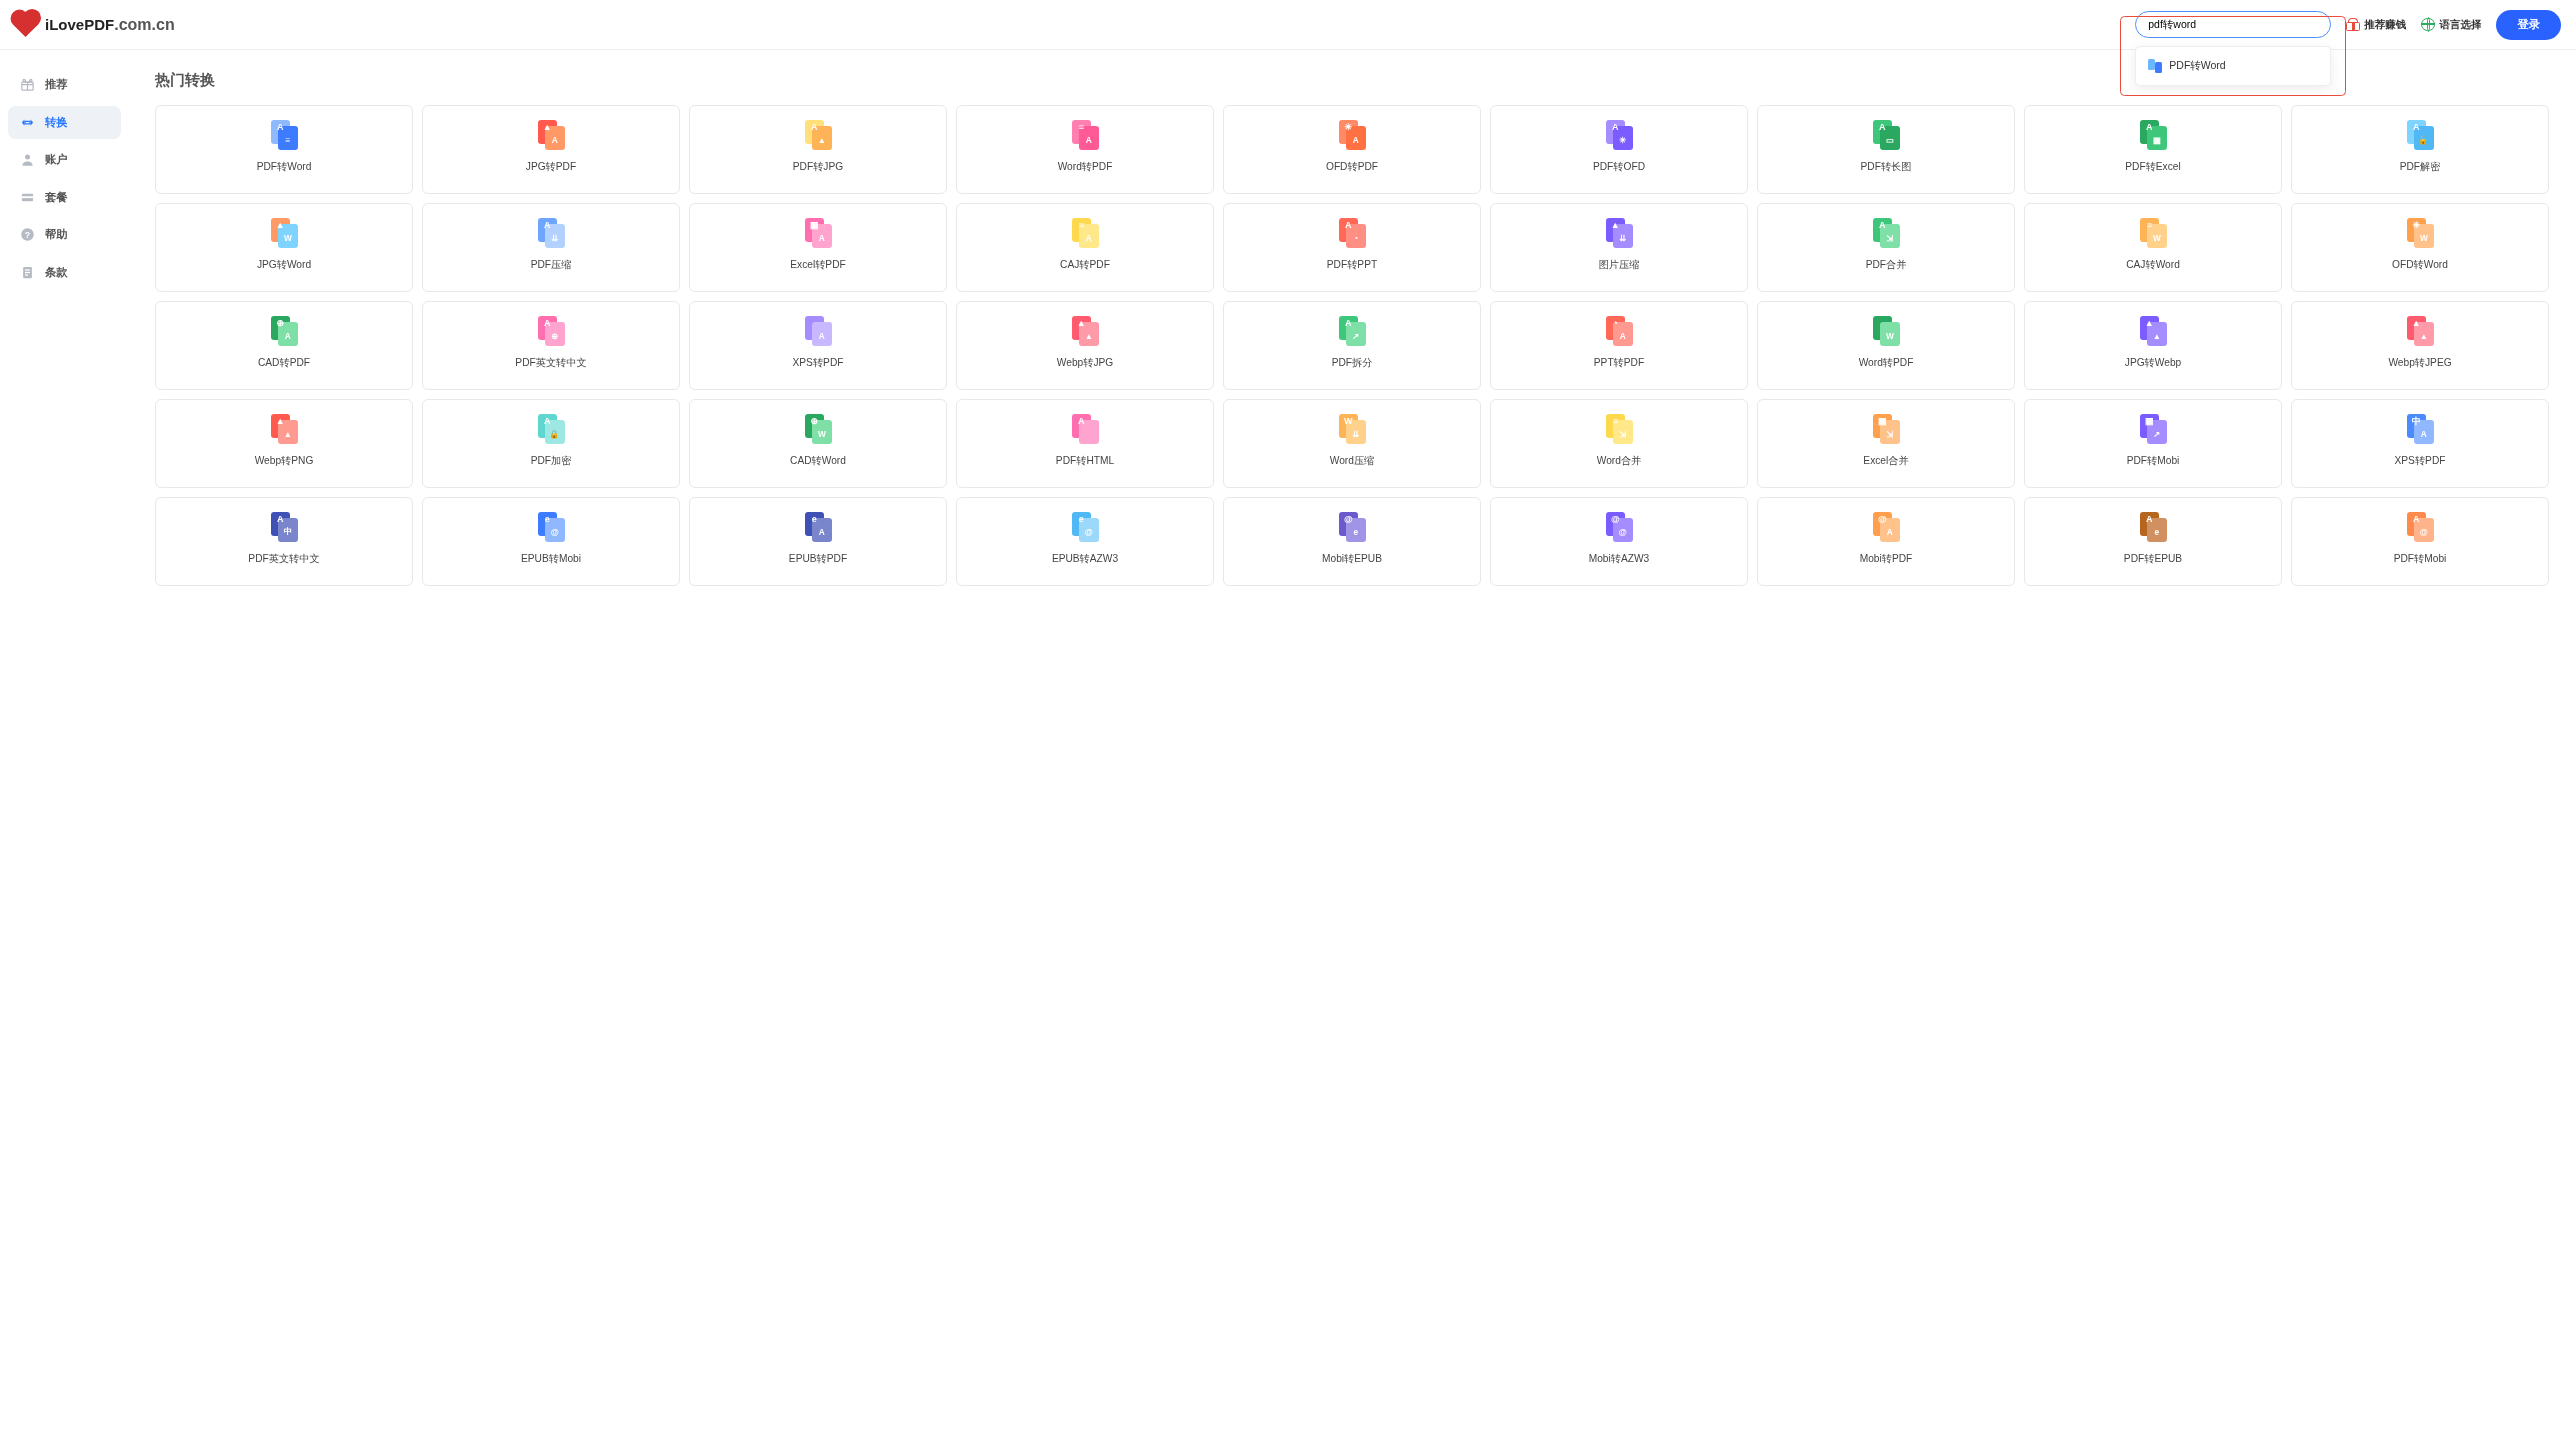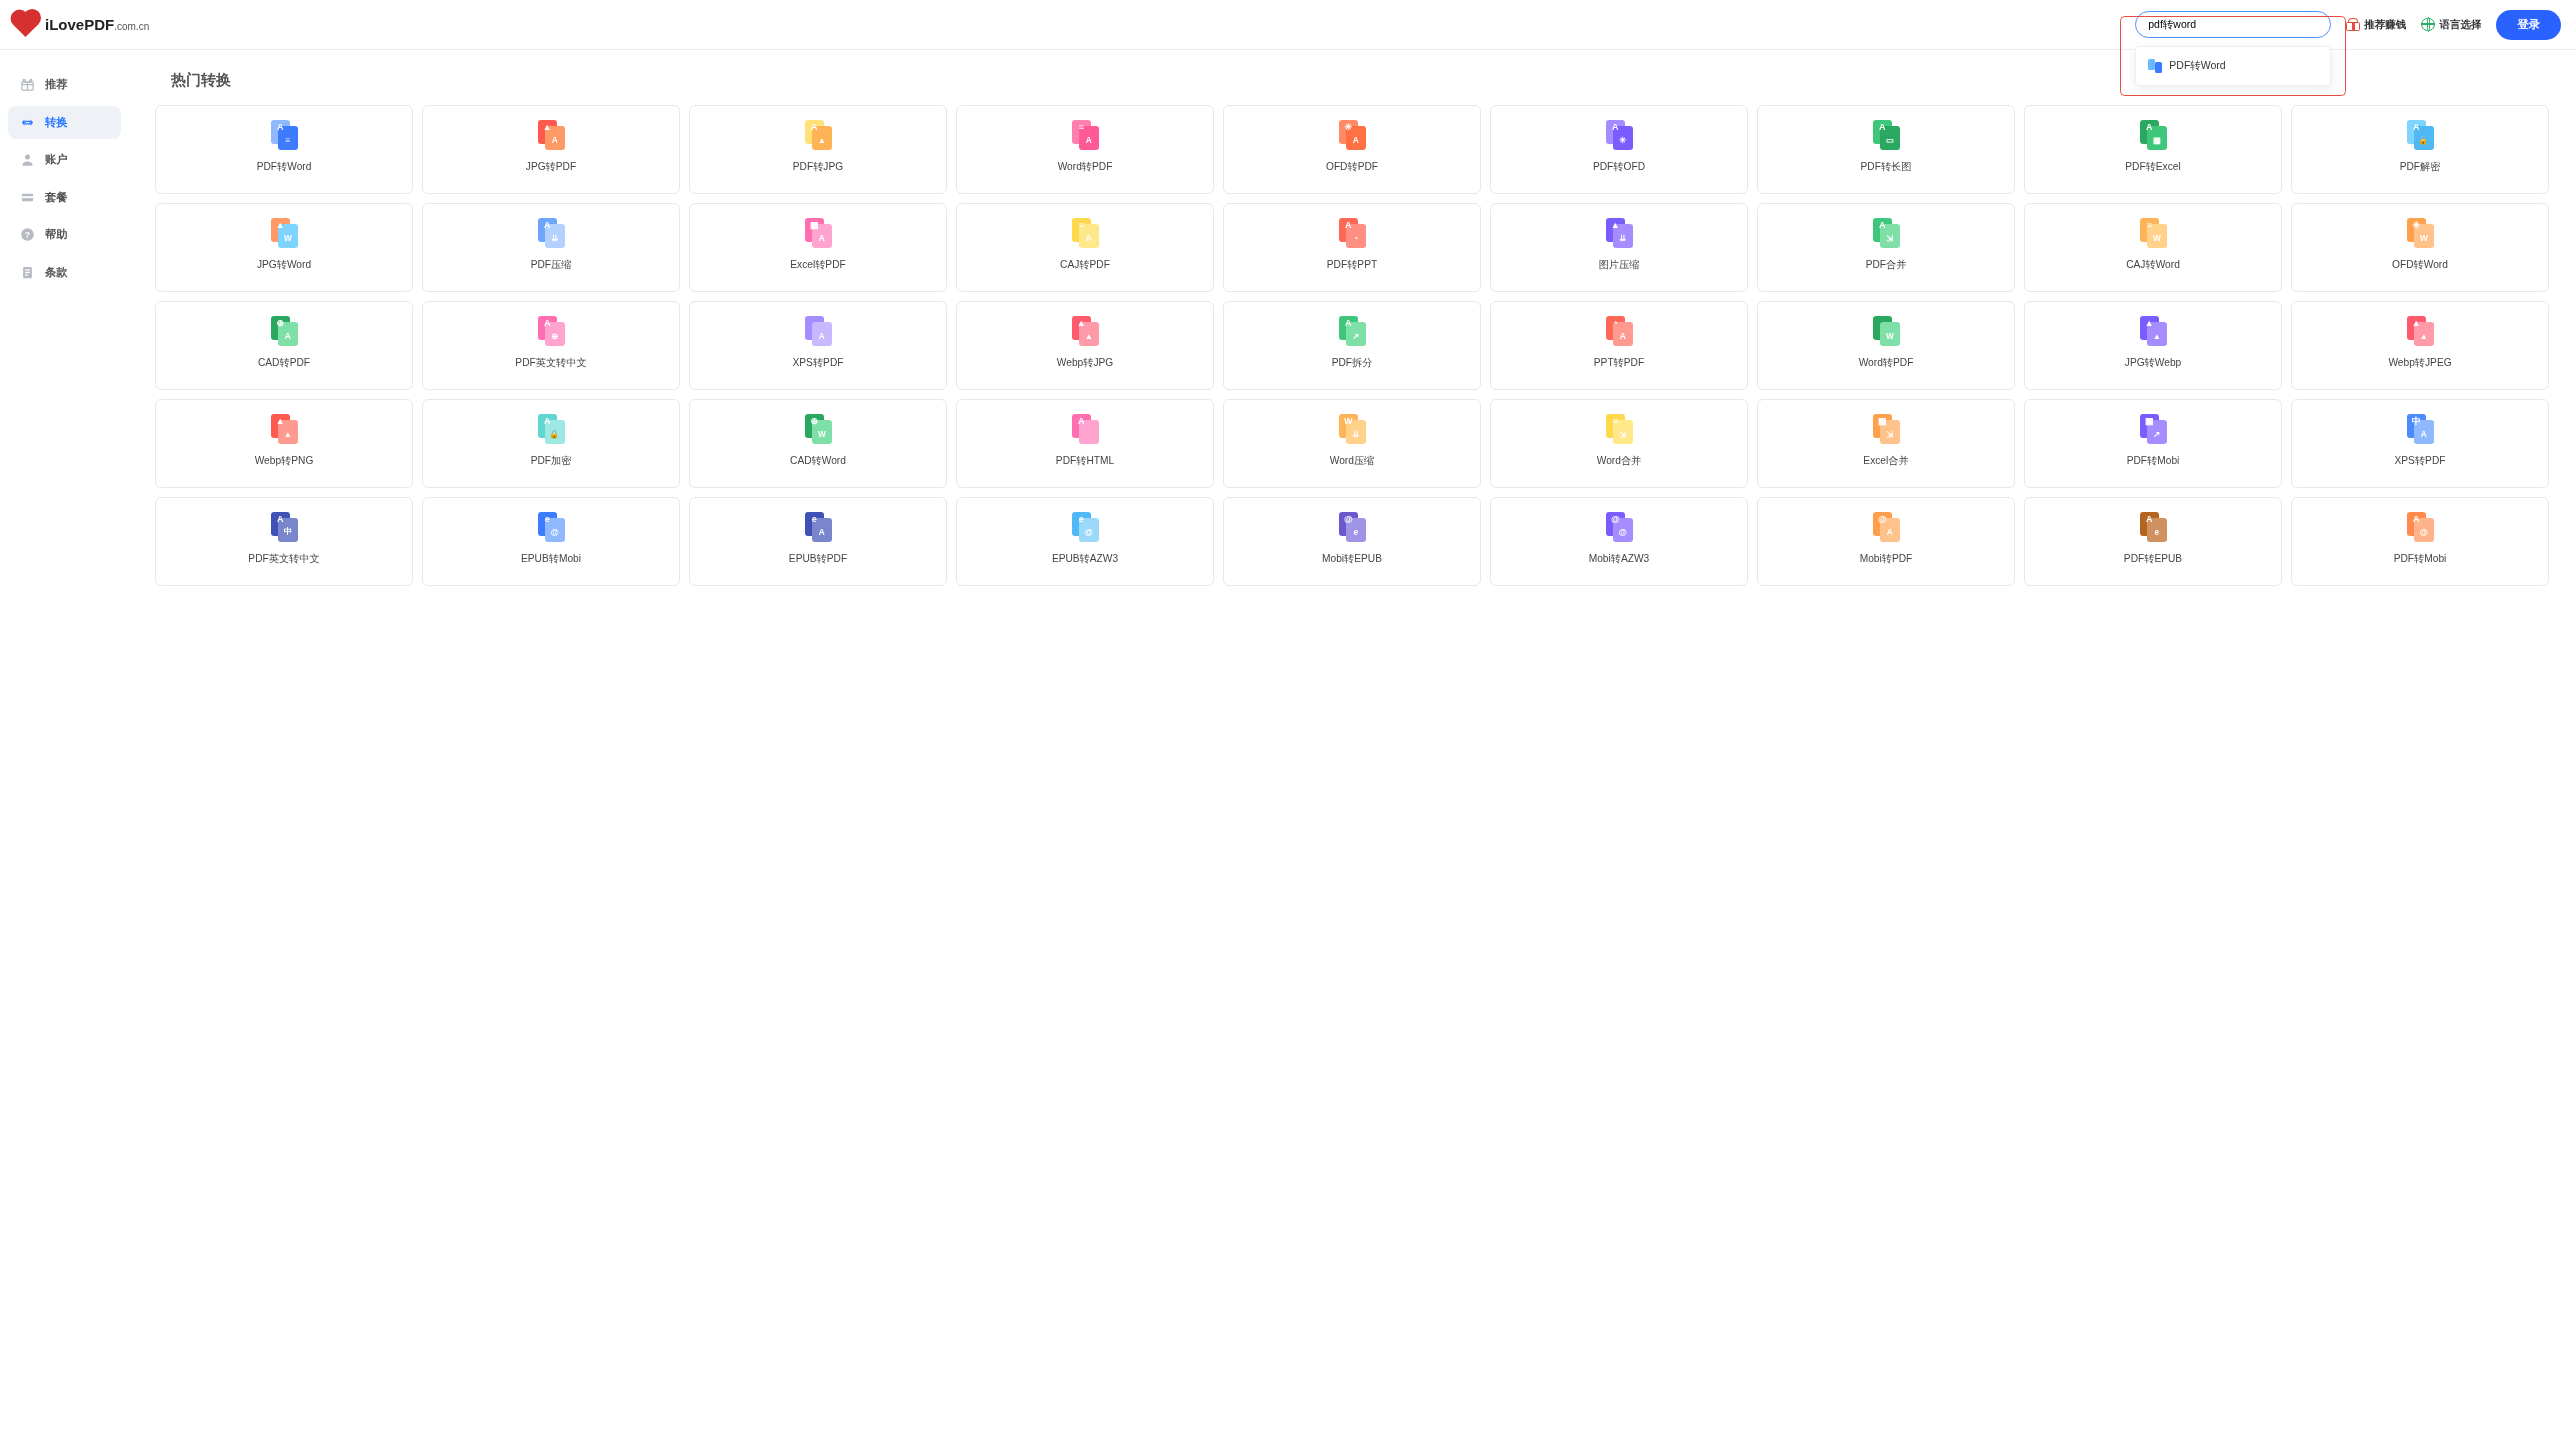--- a/index.html
+++ b/index.html
@@ -25,21 +25,21 @@
   transform: rotate(-45deg);
   border-radius: 3px 0 0 0;
 }
 .logo-heart::before, .logo-heart::after {
   content:""; position:absolute; width:21px; height:21px; background:#d63031; border-radius:50%;
 }
 .logo-heart::before { top:-10.5px; left:0; }
 .logo-heart::after { top:0; left:10.5px; }
 .logo-heart { transform: rotate(-45deg) scale(0.85); margin-right:3px;}
 .brand { font-weight:700; font-size:15px; color:#222; }
-.brand .tld { font-weight:400; font-size:10px; color:#555; }
+.brand .tld { font-weight:700; font-size:16px; color:#555; }
 .header-right {
   margin-left:auto; display:flex; align-items:center; gap:15px;
 }
 .search-area { position:relative; }
 .search-input {
   width: 196px; height:27px; border:1.1px solid #4a90ff; border-radius:13.6px; padding:0 12px; font-size:10.5px; outline:none;
 }
 .search-dropdown {
   position:absolute; top:35px; left:0; right:0;
   background:#fff; border:0.8px solid #eee; border-radius:4.5px; box-shadow:0 3px 12px rgba(0,0,0,.08);
@@ -71,21 +71,21 @@
 }
 .nav-item {
   display:flex; align-items:center; gap:10.5px; padding:9px 12px; border-radius:7.5px; cursor:pointer;
   color:#555; font-weight:600; font-size:11.3px;
 }
 .nav-item.active { background:#eef2f7; color:#2979ff; }
 .nav-item.active .ni-icon { color:#2979ff;}
 .ni-icon { width:15px; height:15px; color:#b5bac3; display:flex; align-items:center; justify-content:center;}
 
 .main { flex:1; padding:15px 27px 30px; }
-.section-title { font-size:15px; font-weight:700; color:#555; margin: 6px 16px 15px; }
+.section-title { font-size:15px; font-weight:700; color:#555; margin: 6px 0 15px; }
 .grid { display:grid; grid-template-columns: repeat(9, 1fr); gap:9px; }
 .tool-card {
   border:0.8px solid #e8e8e8; border-radius:6px; padding:13.6px 6px 12px; display:flex; flex-direction:column; align-items:center; gap:10.5px;
   cursor:pointer; background:#fff; min-height:89px;
 }
 .tool-label { font-size:10.2px; color:#444; font-weight:500; text-align:center;}
 .ticon { width:33px; height:30px; position:relative; }
 .page { position:absolute; width:19.6px; height:24px; border-radius:3px; }
 .page.front { left:10.5px; top:6px; }
 .page.back { left:3px; top:0; }

